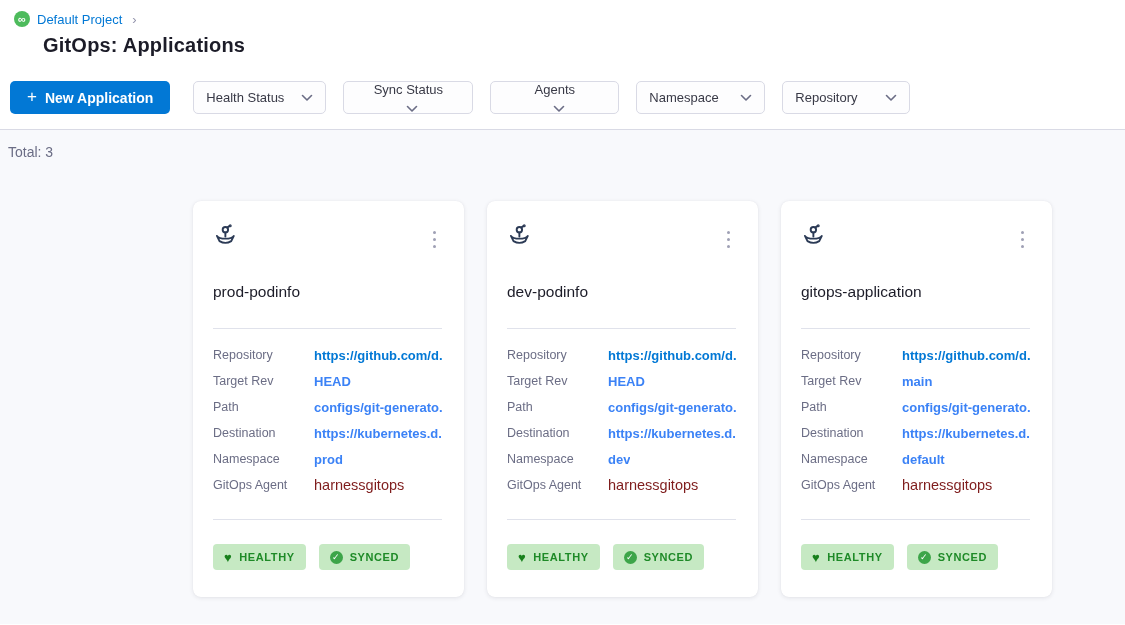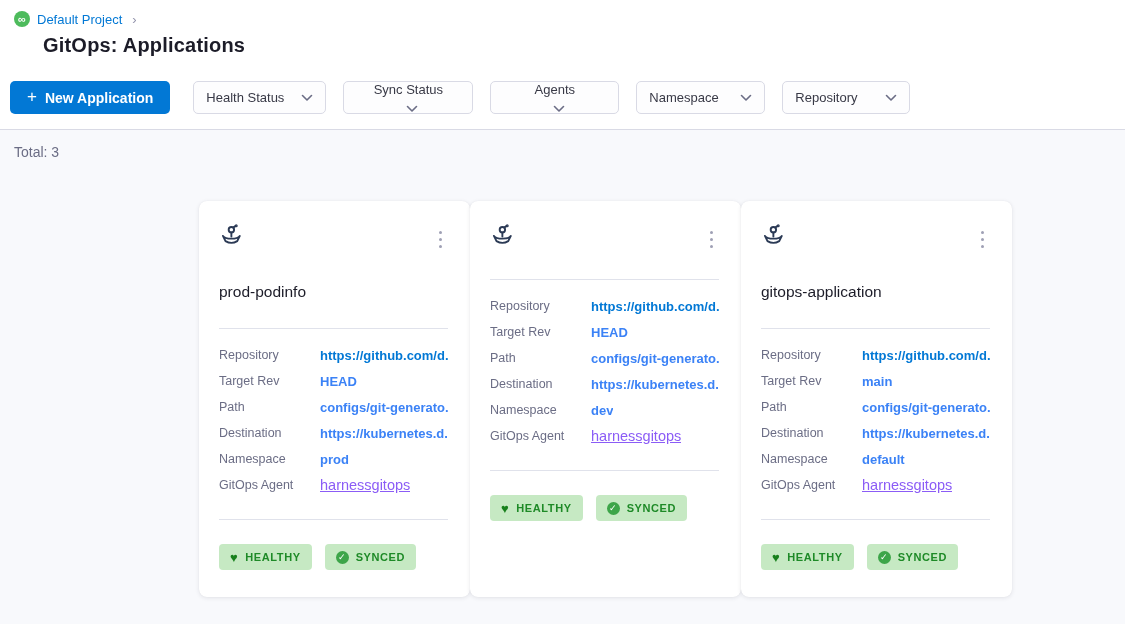--- a/index.html
+++ b/index.html
@@ -28,40 +28,40 @@
               padding:0 12px; font-size:13px; color:#383946; font-weight:500; cursor:pointer; }
   .dropdown:nth-of-type(1){ width:133px; }
   .dropdown:nth-of-type(2){ width:130px;flex-direction:column; }
   .dropdown:nth-of-type(3){ width:129px;flex-direction:column; }
   .dropdown:nth-of-type(4){ width:129px; }
   .dropdown:nth-of-type(5){ width:128px; }
   .chev { width:12px; height:8px; margin-left:8px; }
   .chev polyline { fill:none; stroke:#6b6d85; stroke-width:1.6; stroke-linecap:round; stroke-linejoin:round; }
 
   
-  .content { background:#f8f9fc; border-top:1px solid #d9dae5; height:495px; padding:14px 14px 0 14px; }
+  .content { background:#f8f9fc; border-top:1px solid #d9dae5; height:495px; padding:14px 14px 0 8px; }
   .total { font-size:14px; color:#6b6d85; }
 
-  .cards { display:flex; margin-left:185px; margin-top:41px; }
+  .cards { display:flex; gap:23px; margin-left:185px; margin-top:41px; }
   .card { width:271px; min-height:396px; background:#ffffff; border-radius:8px;
           box-shadow:0 1px 4px rgba(40,41,61,.10), 0 0 1px rgba(40,41,61,.08);
           padding:22px 22px 20px 20px; }
   .card-top { display:flex; justify-content:space-between; align-items:flex-start; }
   .app-icon { width:27px; height:27px; }
   .app-icon * { stroke:#2b3a55; stroke-width:1.7; fill:none; stroke-linecap:round; stroke-linejoin:round; }
   .kebab { display:flex; flex-direction:column; gap:4px; padding:4px 6px; cursor:pointer; margin-top:4px; }
   .kebab i { width:3px; height:3px; border-radius:50%; background:#9fa0b5; display:block; }
   .card-name { font-size:15.5px; color:#1c1c28; margin-top:31px; font-weight:500; }
   .divider { border:none; border-top:1px solid #e0e2eb; margin-top:27px; }
   .fields { margin-top:13px; }
   .frow { display:flex; align-items:center; height:26px; }
   .flabel { width:101px; font-size:12.5px; color:#6b6d85; flex:none; }
   .fvalue { font-size:13px; font-weight:bold; color:#3b82f6; white-space:nowrap; overflow:hidden; }
   .fvalue.link { color:#0278d5; cursor:pointer; }
-  .fvalue.agent { font-size:14.5px; font-weight:normal; color:#8b5cf6; cursor:pointer;text-decoration:underline; }
+  .fvalue.agent { font-size:14.5px; font-weight:normal; color:#7f1d1d; cursor:pointer; }
   .divider2 { border:none; border-top:1px solid #e0e2eb; margin-top:21px; }
   .badges { display:flex; gap:13px; margin-top:24px; }
   .badge { background:#c6e9c3; border-radius:4px; height:26px; padding:0 11px;
            display:flex; align-items:center; gap:7px;
            font-size:11px; font-weight:bold; letter-spacing:.6px; color:#1e8a27; }
   .heart { color:#18801c; font-size:13px; line-height:1; }
   .sync-ic { width:13px; height:13px; border-radius:50%; background:#3da549; color:#ffffff;
              font-size:9px; line-height:13px; text-align:center; display:block; }
 </style>
 </head>
@@ -184,20 +184,21 @@
             <path d="M12.8 3.9 L15 2.6"></path>
             <circle cx="15.3" cy="2.5" r="0.5"></circle>
           <path d="M3.5 11.5 c2.2 3.2 12.8 3.2 15 0 l-2.3 4.6 c-3 1.8 -7.4 1.8 -10.4 0 z"></path>
         </svg>
         <div class="kebab">
             <i></i>
             <i></i>
             <i></i>
           </div>
       </div>
+      <div class="card-name">dev-podinfo</div>
       <hr class="divider">
       <div class="fields">
         <div class="frow">
             <span class="flabel">Repository</span>
             <span class="fvalue link">https://github.com/d...</span>
           </div>
         <div class="frow">
             <span class="flabel">Target Rev</span>
             <span class="fvalue">HEAD</span>
           </div>

